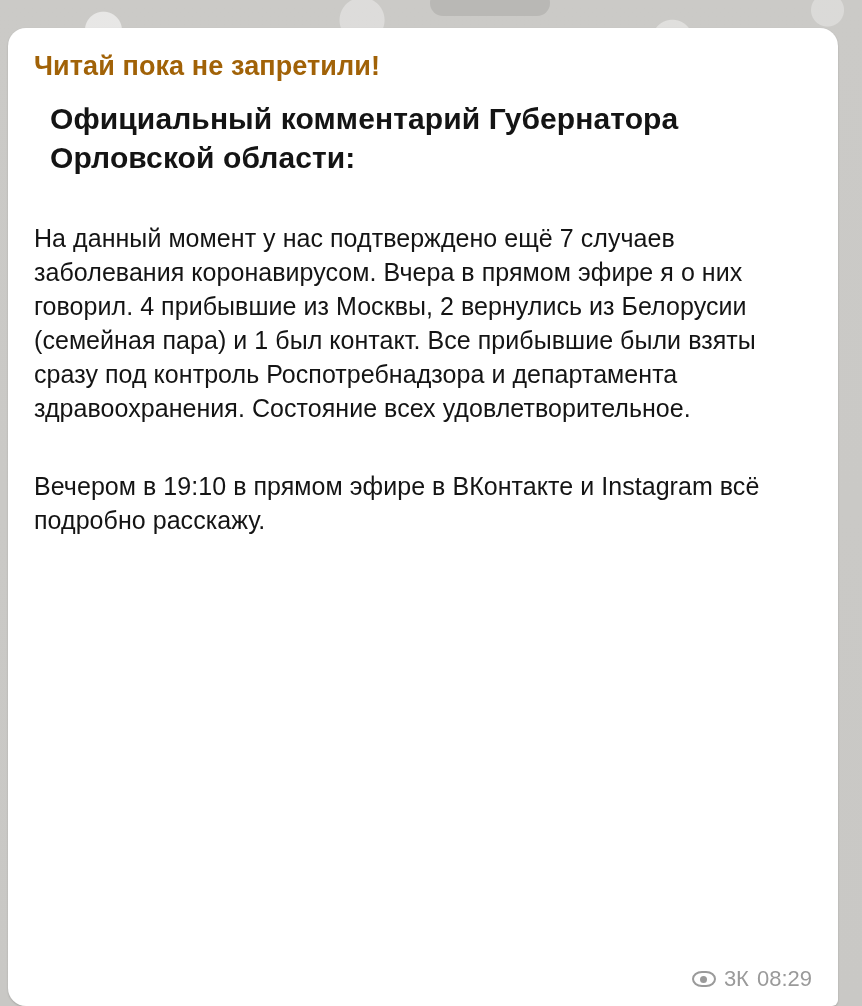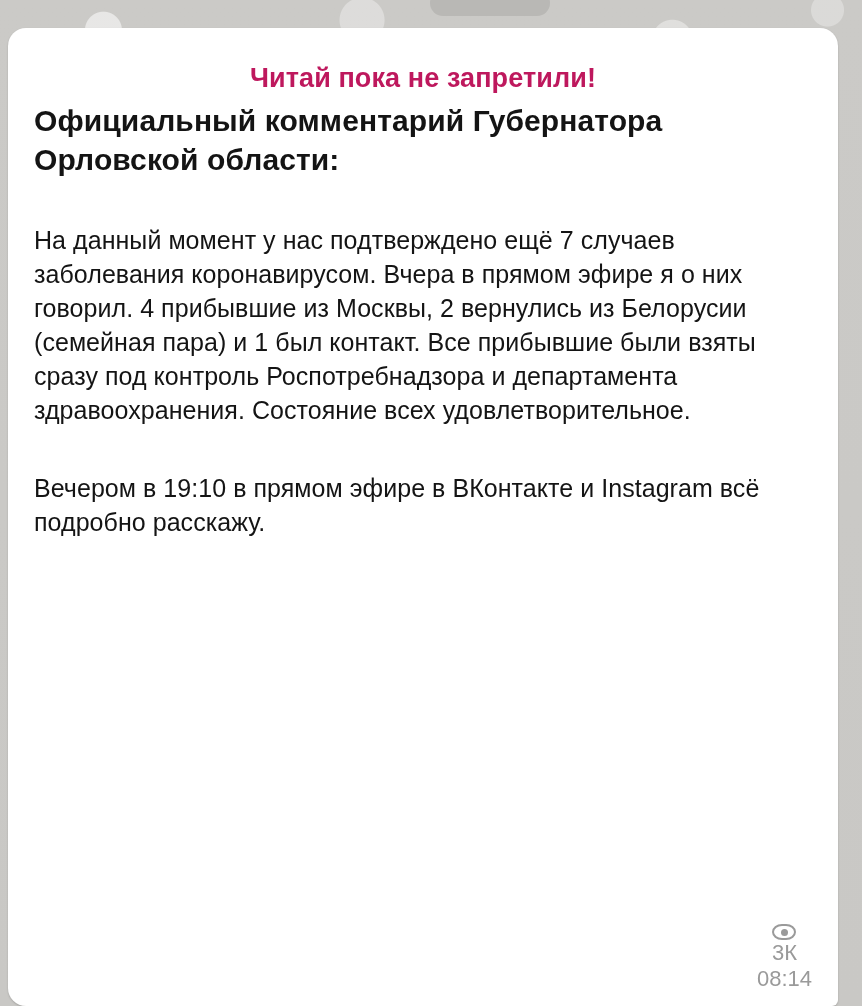--- a/index.html
+++ b/index.html
@@ -51,57 +51,56 @@
     width: 830px;
     background: #ffffff;
     border-radius: 18px 18px 6px 18px;
     box-shadow: 0 1px 2px rgba(0,0,0,0.18);
     padding: 22px 26px 18px 26px;
     box-sizing: border-box;
     min-height: 978px;
   }
 
   .msg-highlight {
-    color: #be185d;
+    color: #a16207;
     font-size: 27px;
     font-weight: 700;
     line-height: 1.22;
-    margin: 12px 0 6px 0;
+    margin: 0 0 6px 0;
     letter-spacing: 0.1px;
-    text-align: center;
   }
 
   .msg-title {
     color: #141414;
     font-size: 30px;
     font-weight: 700;
     line-height: 1.30;
-    margin: 0;
+    margin: 16px;
     letter-spacing: 0.1px;
   }
 
   .msg-paragraph {
     color: #141414;
     font-size: 25px;
     font-weight: 400;
     line-height: 1.36;
     margin: 44px 0 0 0;
     letter-spacing: 0.05px;
   }
 
   .msg-footer {
     position: absolute;
     right: 26px;
     bottom: 14px;
     display: flex;
     align-items: center;
+    gap: 8px;
     color: #9a9a9a;
     font-size: 22px;
     font-weight: 400;
-    flex-direction: column;
   }
 
   .eye-icon {
     display: inline-block;
     width: 24px;
     height: 16px;
     position: relative;
   }
   .eye-icon .outer {
     position: absolute;
@@ -142,17 +141,17 @@
     <p class="msg-paragraph">На данный момент у нас подтверждено ещё 7 случаев заболевания коронавирусом. Вчера в прямом эфире я о них говорил. 4 прибывшие из Москвы, 2 вернулись из Белорусии (семейная пара) и 1 был контакт. Все прибывшие были взяты сразу под контроль Роспотребнадзора и департамента здравоохранения. Состояние всех удовлетворительное.</p>
 
     <p class="msg-paragraph">Вечером  в 19:10 в прямом эфире в ВКонтакте и Instagram всё подробно расскажу.</p>
 
     <div class="msg-footer">
       <span class="eye-icon">
         <span class="outer"></span>
         <span class="pupil"></span>
       </span>
       <span class="views-count">3К</span>
-      <span class="msg-time">08:14</span>
+      <span class="msg-time">08:29</span>
     </div>
 
   </div>
 </div>
 
 </body></html>

